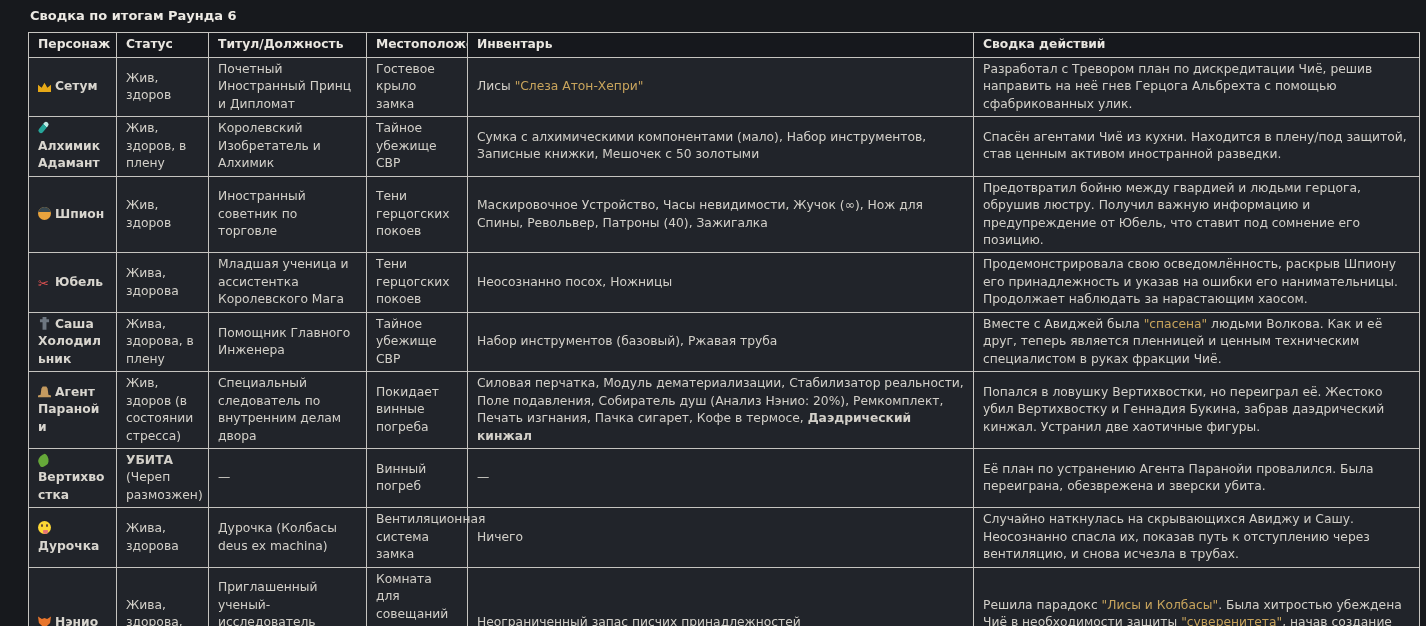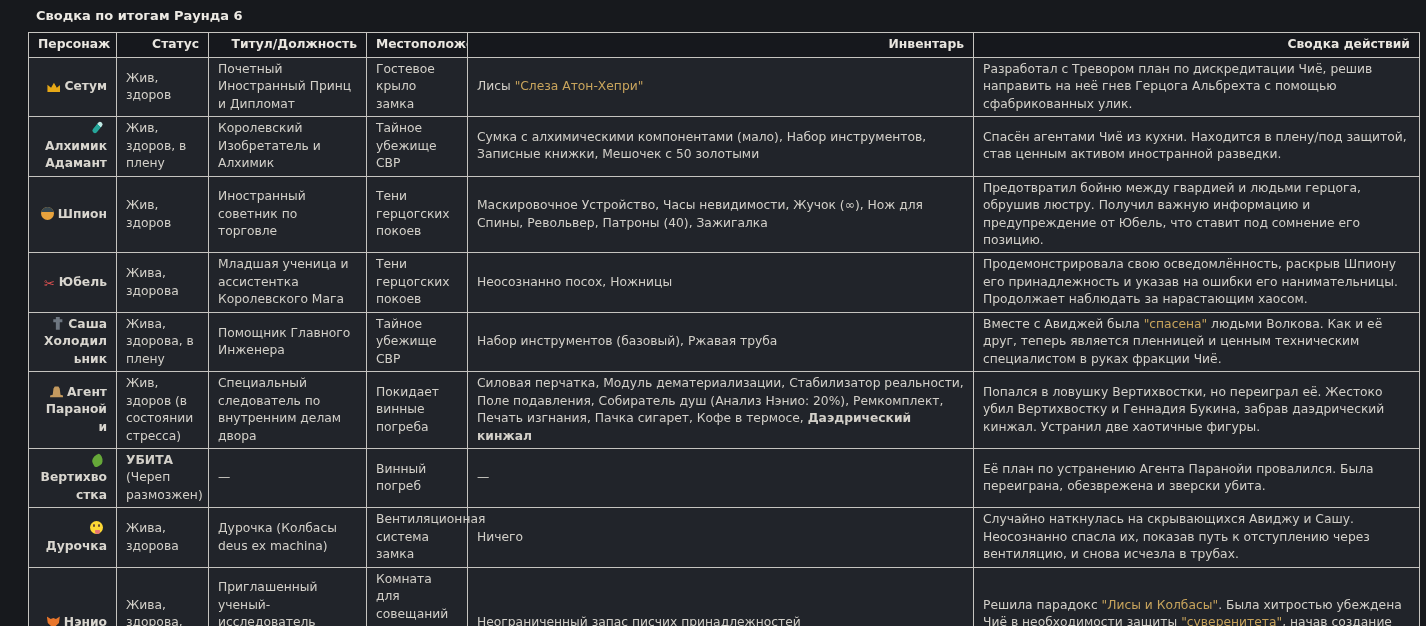--- a/index.html
+++ b/index.html
@@ -1,23 +1,23 @@
 <!DOCTYPE html>
 <html><head>
 <meta charset="utf-8">
 <style>
   html,body{margin:0;padding:0;background:#17191d;}
   body{font-family:"DejaVu Sans","Liberation Sans",sans-serif;font-size:12.3px;line-height:1.42;color:#d3d0c9;}
   .page{padding:5px 5px 0 28px;}
-  .page-title{font-size:13px;font-weight:700;color:#edeae4;margin:2px 0 7px 8px;}
+  .page-title{font-size:13px;font-weight:700;color:#edeae4;margin:2px 0 7px 2px;}
   table{border-collapse:collapse;table-layout:fixed;width:1392px;background:#17191d;}
   th,td{border:1px solid #c6c4c0;padding:3px 9px;vertical-align:middle;background:#21242a;}
-  th{background:#16181d;color:#e9e6e0;font-weight:700;text-align:right;white-space:nowrap;overflow:hidden;}
+  th{background:#16181d;color:#e9e6e0;font-weight:700;text-align:left;white-space:nowrap;overflow:hidden;}
   td{color:#d3d0c9;}
-  .col-char{font-weight:700;overflow-wrap:anywhere;color:#d9d6cf;text-align:right;}
+  .col-char{font-weight:700;overflow-wrap:anywhere;color:#d9d6cf;}
   .seg-gold{color:#c8a45c;}
   .seg-bold{font-weight:700;}
   
   .icon{display:inline-block;width:13px;height:13px;vertical-align:-2px;margin-right:4px;position:relative;}
   .i-crown{height:10px;background:#e6a817;clip-path:polygon(0 100%,0 25%,28% 55%,50% 5%,72% 55%,100% 25%,100% 100%);}
   .i-test-tube{width:5px;background:linear-gradient(#bfe9e4 0 30%,#26a69a 30%);border-radius:3px;transform:rotate(40deg);margin-right:7px;margin-left:3px;}
   .i-spy{background:#e8a33d;border-radius:50%;overflow:hidden;}
   .i-spy::before{content:"";position:absolute;top:0;left:-2px;right:-2px;height:5px;background:#37474f;}
   .i-scissors{color:#e05252;font-size:13px;line-height:13px;}
   .i-wrench{background:#6d7680;clip-path:polygon(35% 0,65% 0,65% 18%,85% 18%,85% 42%,65% 42%,65% 100%,35% 100%,35% 42%,15% 42%,15% 18%,35% 18%);}

